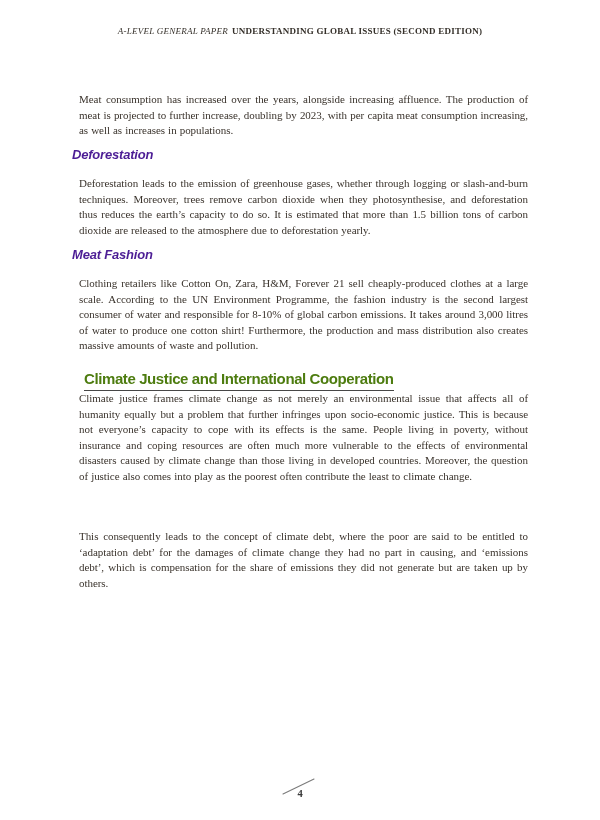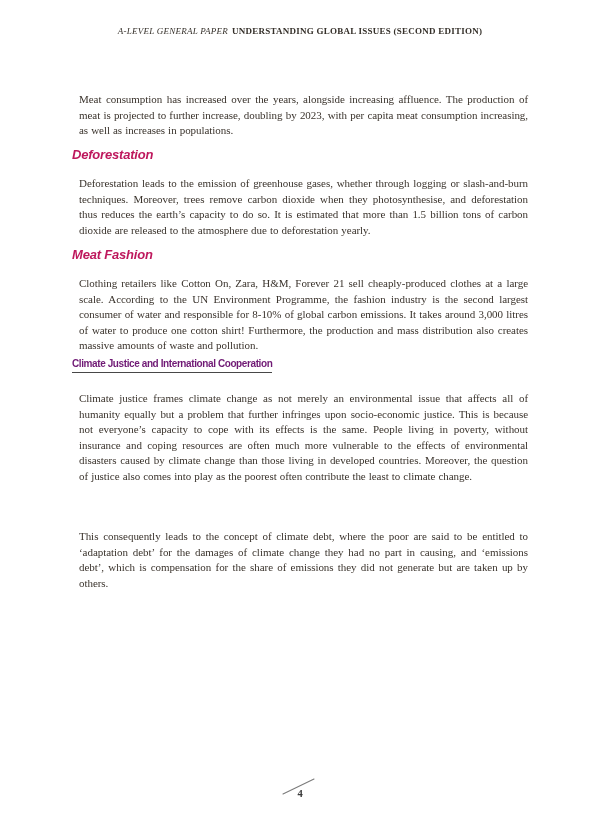--- a/index.html
+++ b/index.html
@@ -38,32 +38,32 @@
   }
   .subheading {
     position: absolute;
     left: 72px;
     margin: 0;
     font-family: "Liberation Sans", "DejaVu Sans", sans-serif;
     font-style: italic;
     font-weight: bold;
     font-size: 13px;
     letter-spacing: -0.2px;
-    color: #be185d;
+    color: #4c1d95;
     white-space: nowrap;
   }
   .mainheading {
     position: absolute;
     left: 72px;
-    margin: 0;
+    margin: 12px;
     font-family: "Liberation Sans", "DejaVu Sans", sans-serif;
     font-weight: bold;
-    font-size: 10px;
+    font-size: 15px;
     letter-spacing: -0.4px;
-    color: #701a75;
+    color: #4d7c0f;
     border-bottom: 1.4px solid #474747;
     padding-bottom: 2.5px;
     white-space: nowrap;
   }
   .pagenum {
     position: absolute;
     top: 788px;
     left: 0;
     width: 600px;
     text-align: center;

